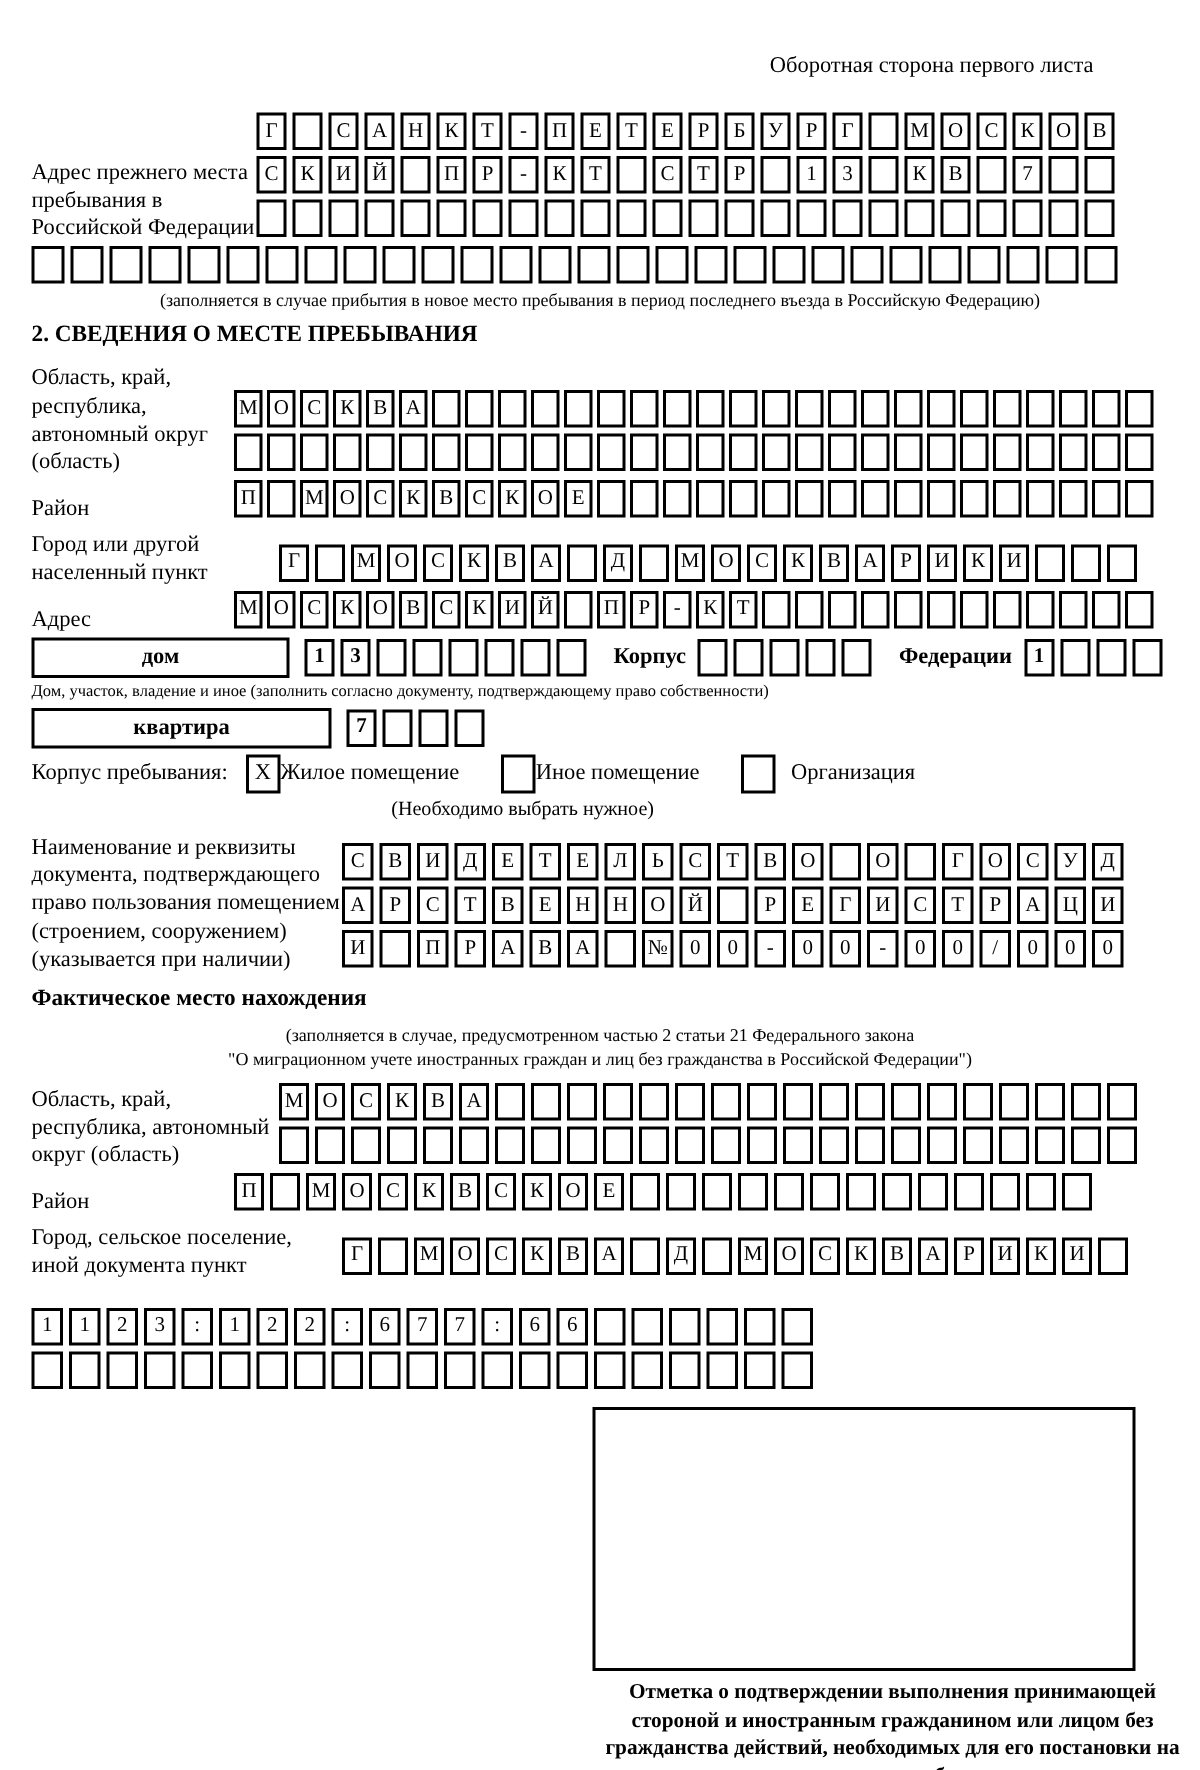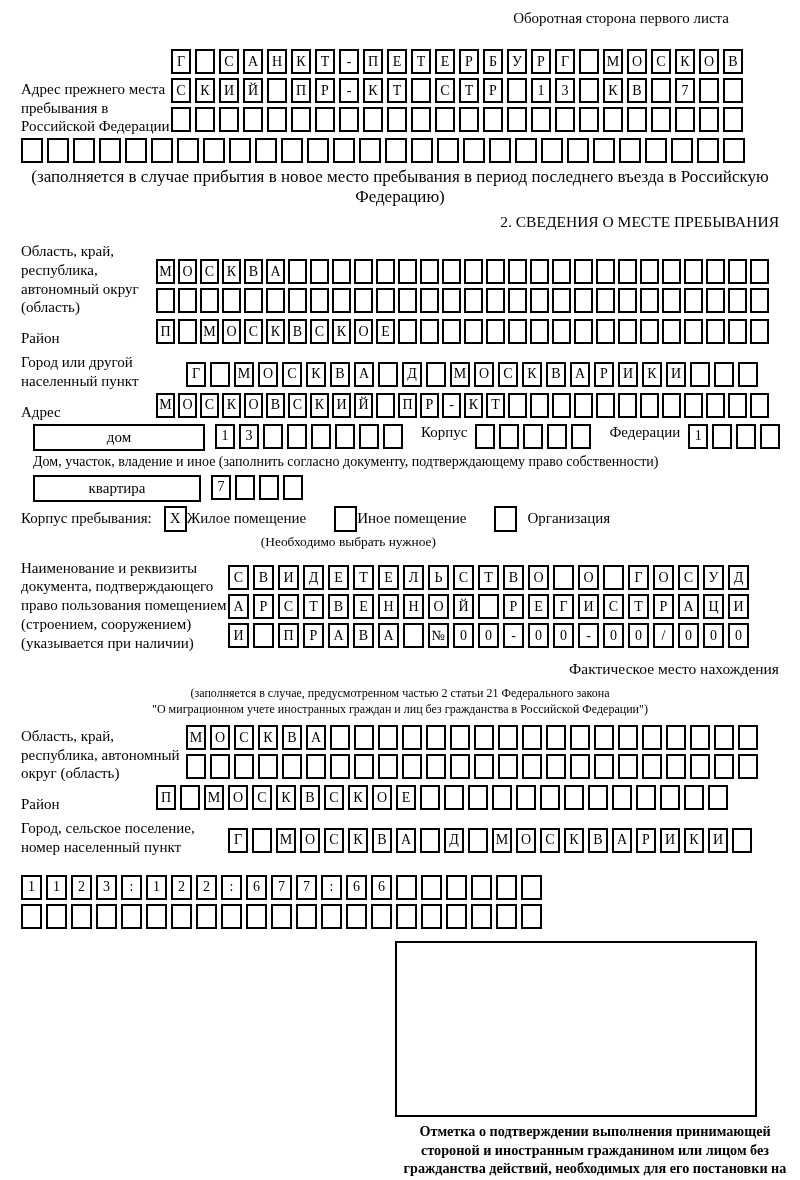--- a/index.html
+++ b/index.html
@@ -3,49 +3,49 @@
 <meta charset="utf-8">
 <style>
   * { margin:0; padding:0; box-sizing:border-box; }
   html,body { background:#fff; }
   body {
     width:800px; height:1180px; overflow:hidden;
     color:#000; font-family:"Liberation Serif","DejaVu Serif",serif; font-size:15px;
   }
   .sheet { width:800px; height:1180px; padding:6px 21px 0; }
 
-  .hdr { text-align:right; font-size:15px; margin:4px 50px 22px 0; }
+  .hdr { text-align:right; font-size:15px; margin:30px 50px 22px 0; }
 
   .frow { display:flex; align-items:flex-end; margin-bottom:2px; }
   .flabel { flex:none; font-size:15px; line-height:1.25; padding-top:3px; }
   .w135 { width:135px; } .w150 { width:150px; } .w165 { width:165px; } .w207 { width:207px; }
   .rows { flex:1; }
 
   .brow { display:flex; margin-bottom:4px; }
   .cell {
     flex:none; border:2px solid #000; height:25px;
     display:flex; align-items:center; justify-content:center;
     font-size:14px; background:#fff;
   }
   .p22 .cell { width:19px; margin-right:3px; }
   .p24 .cell { width:20px; margin-right:4px; }
   .p25 .cell { width:21px; margin-right:4px; }
   .p26 .cell { width:22px; margin-right:4px; }
 
-  .note-c { text-align:center; font-size:17px; margin:2px 0 6px; }
-  .sec-title { text-align:right; font-weight:normal; font-size:15.5px; margin:4px 0 8px; }
-  .cap-left { font-size:14px; margin:0 0 5px 12px; }
-
-  .houserow { display:flex; align-items:flex-start; margin:1px 12px 3px; }
+  .note-c { text-align:center; font-size:12px; margin:2px 0 6px; }
+  .sec-title { text-align:left; font-weight:bold; font-size:15.5px; margin:4px 0 8px; }
+  .cap-left { font-size:11px; margin:0 0 5px 0; }
+
+  .houserow { display:flex; align-items:center; margin:1px 0 3px;font-weight:bold; }
   .labelbox {
     border:2px solid #000; height:27px; flex:none;
     display:flex; align-items:center; justify-content:center; font-size:15px;
   }
   .lb-dom { width:172px; margin-right:10px; }
-  .lb-kv  { width:168px; margin-right:10px; }
+  .lb-kv  { width:200px; margin-right:10px; }
   .il { flex:none; margin:0 8px 0 14px; }
 
   .stayrow { display:flex; align-items:center; margin:4px 0 2px; }
   .checkcell {
     border:2px solid #000; width:23px; height:26px; flex:none;
     display:flex; align-items:center; justify-content:center; font-size:15px;
   }
   .stay-note { font-size:13.4px; margin:0 0 6px 185px; width:230px; text-align:right; }
   .ml12 { margin-left:12px; } .ml10 { margin-left:10px; } .ml28 { margin-left:28px; }
 
@@ -565,21 +565,21 @@
           <div class="cell"></div>
           <div class="cell"></div>
           <div class="cell"></div>
           <div class="cell"></div>
           <div class="cell"></div>
         </div>
     </div>
   </div>
 
   <div class="frow">
-    <div class="flabel w207">Город, сельское поселение, номер населенный пункт</div>
+    <div class="flabel w207">Город, сельское поселение, иной документа пункт</div>
     <div class="rows">
       <div class="brow p24">
           <div class="cell">Г</div>
           <div class="cell"></div>
           <div class="cell">М</div>
           <div class="cell">О</div>
           <div class="cell">С</div>
           <div class="cell">К</div>
           <div class="cell">В</div>
           <div class="cell">А</div>

